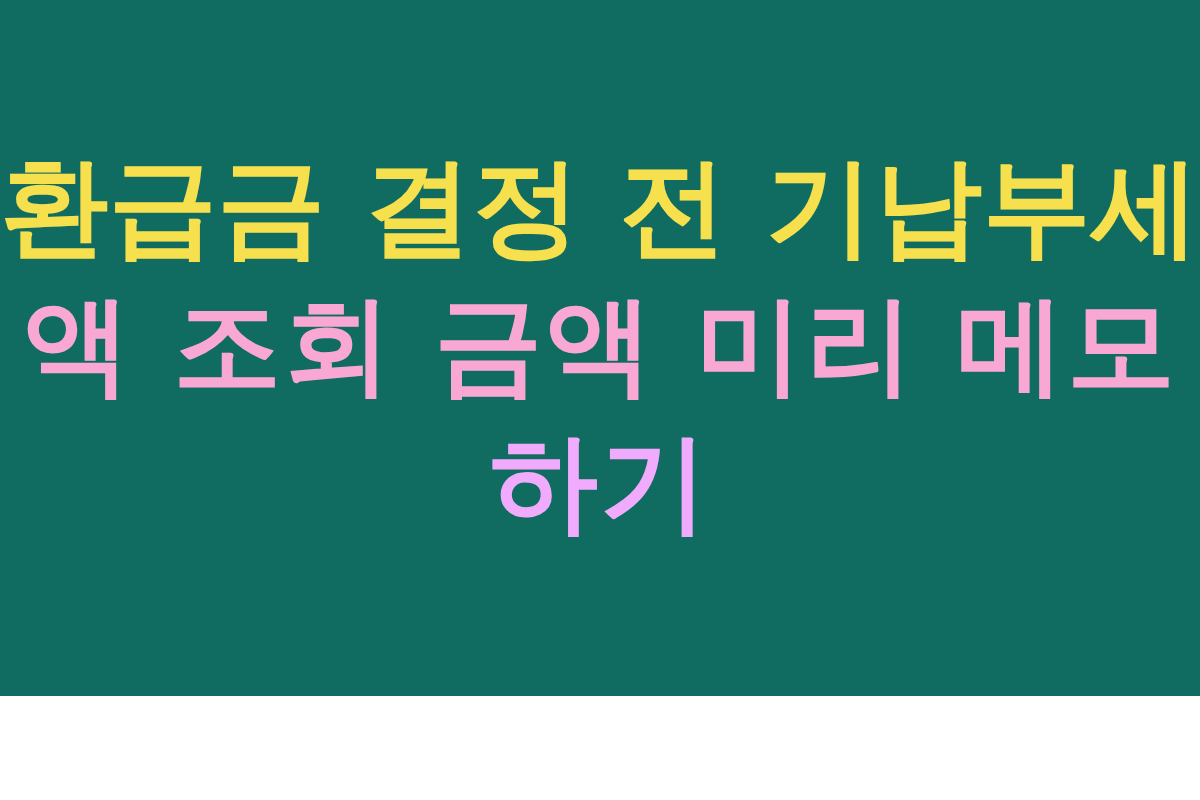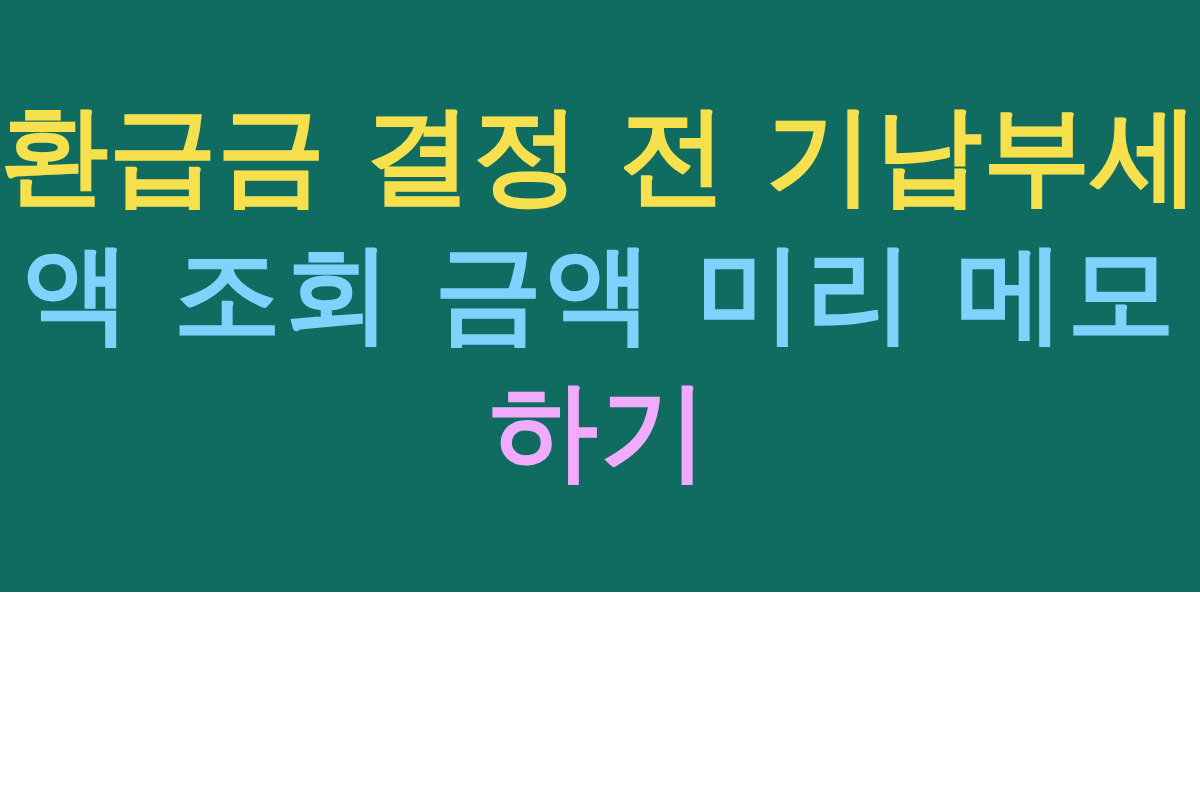--- a/index.html
+++ b/index.html
@@ -10,21 +10,21 @@
   body {
     width: 1200px;
     height: 800px;
     overflow: hidden;
     font-family: "Liberation Sans", sans-serif;
   }
 
   #thumbnail-card {
     position: relative;
     width: 1200px;
-    height: 592px;
+    height: 696px;
     background: #106b60;
     display: flex;
     align-items: center;
     justify-content: center;
     box-sizing: border-box;
   }
 
   #title-block {
     width: 1060px;
     text-align: center;
@@ -55,18 +55,18 @@
 </style>
 </head>
 <body>
 
 <div id="thumbnail-card" style="background: rgb(16, 107, 96);">
 
   <div id="title-block">
 
     <div class="title-line" id="title-line-1" style="color: rgb(246, 224, 77);">환급금 결정 전 기납부세</div>
 
-    <div class="title-line" id="title-line-2" style="color: #7dd3fc;">액 조회 금액 미리 메모</div>
+    <div class="title-line" id="title-line-2" style="color: #f9a8d4;">액 조회 금액 미리 메모</div>
 
     <div class="title-line" id="title-line-3" style="color: #f0abfc;">하기</div>
 
   </div>
 </div>
 
 </body></html>

